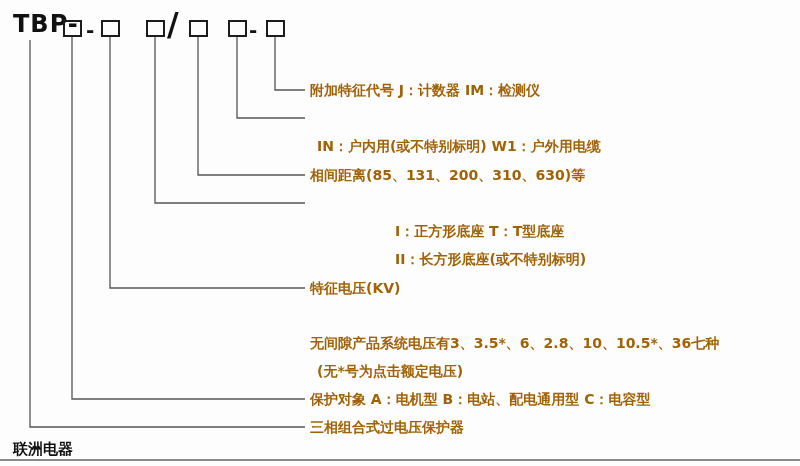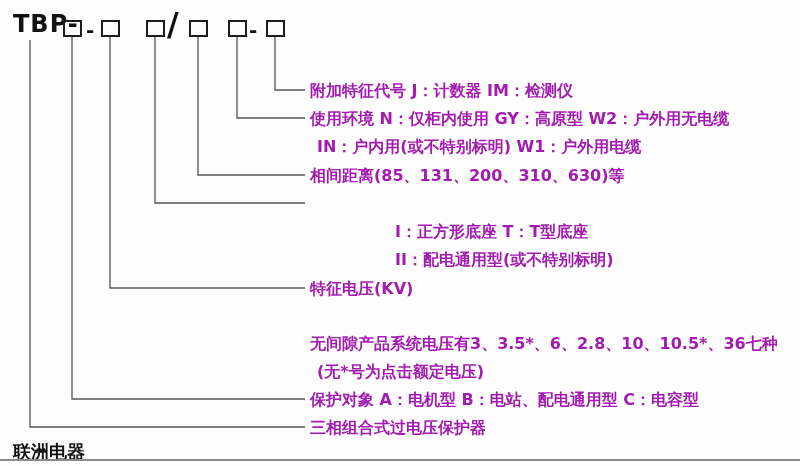--- a/index.html
+++ b/index.html
@@ -28,39 +28,39 @@
   .box4 { left:189px; }
   .box5 { left:228px; }
   .box6 { left:266px; }
   .sep { position:absolute; font-weight:bold; color:#111; line-height:1; }
   .sep-dash1 { left:86px; top:20px; font-size:20px; }
   .sep-slash { left:167px; top:8px; font-size:32px; }
   .sep-dash2 { left:249px; top:20px; font-size:20px; }
   .connectors { position:absolute; left:0; top:0; }
   .label {
     position:absolute;
-    font-size:16px; font-weight:bold; color:#a21caf;
+    font-size:14px; font-weight:bold; color:#a16207;
     white-space:nowrap; line-height:19px;
   }
   .r1  { left:310px; top:81px; }
   .r2  { left:310px; top:109px; }
   .r3  { left:317px; top:137px; }
   .r4  { left:310px; top:166px;text-align:center; }
   .r5  { left:310px; top:194px; }
   .r6  { left:395px; top:222px; }
   .r7  { left:395px; top:250px; }
   .r8  { left:310px; top:279px; }
   .r9  { left:310px; top:307px; }
   .r10 { left:310px; top:334px; }
   .r11 { left:317px; top:362px; }
   .r12 { left:310px; top:390px; }
   .r13 { left:310px; top:418px; }
   .logo {
     position:absolute; left:13px; top:440px;
-    font-size:18px; font-weight:bold; color:#111;
+    font-size:15px; font-weight:bold; color:#111;
   }
   .bottom-rule {
     position:absolute; left:0; top:459px;
     width:800px; height:2px; background:#8a8a8a;
   }
 </style>
 </head>
 <body>
 
 <div class="canvas">
@@ -80,25 +80,24 @@
     <polyline points="275,37 275,90 305,90" fill="none" stroke="#555" stroke-width="1.3"></polyline>
     <polyline points="237,37 237,118 305,118" fill="none" stroke="#555" stroke-width="1.3"></polyline>
     <polyline points="198,37 198,175 305,175" fill="none" stroke="#555" stroke-width="1.3"></polyline>
     <polyline points="155,37 155,203 305,203" fill="none" stroke="#555" stroke-width="1.3"></polyline>
     <polyline points="110,37 110,288 305,288" fill="none" stroke="#555" stroke-width="1.3"></polyline>
     <polyline points="72,37 72,399 305,399" fill="none" stroke="#555" stroke-width="1.3"></polyline>
     <polyline points="30,40 30,427 305,427" fill="none" stroke="#555" stroke-width="1.3"></polyline>
   </svg>
 
   <div class="label r1">附加特征代号 J：计数器 IM：检测仪</div>
-  <div class="label r2">使用环境 N：仅柜内使用 GY：高原型 W2：户外用无电缆</div>
   <div class="label r3">IN：户内用(或不特别标明) W1：户外用电缆</div>
   <div class="label r4">相间距离(85、131、200、310、630)等</div>
   <div class="label r6">I：正方形底座 T：T型底座</div>
-  <div class="label r7">II：配电通用型(或不特别标明)</div>
+  <div class="label r7">II：长方形底座(或不特别标明)</div>
   <div class="label r8">特征电压(KV)</div>
   <div class="label r10">无间隙产品系统电压有3、3.5*、6、2.8、10、10.5*、36七种</div>
   <div class="label r11">(无*号为点击额定电压)</div>
   <div class="label r13">三相组合式过电压保护器</div>
   <div class="label r12">保护对象 A：电机型 B：电站、配电通用型 C：电容型</div>
 
   <div class="logo">联洲电器</div>
   <div class="bottom-rule"></div>
 
 </div>

